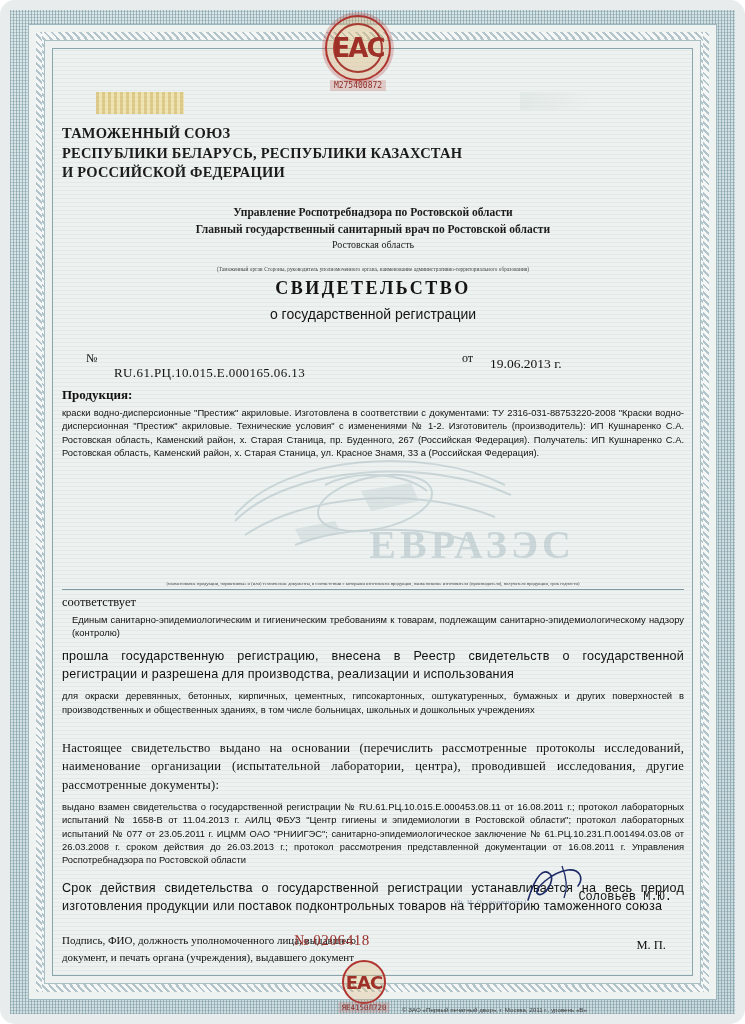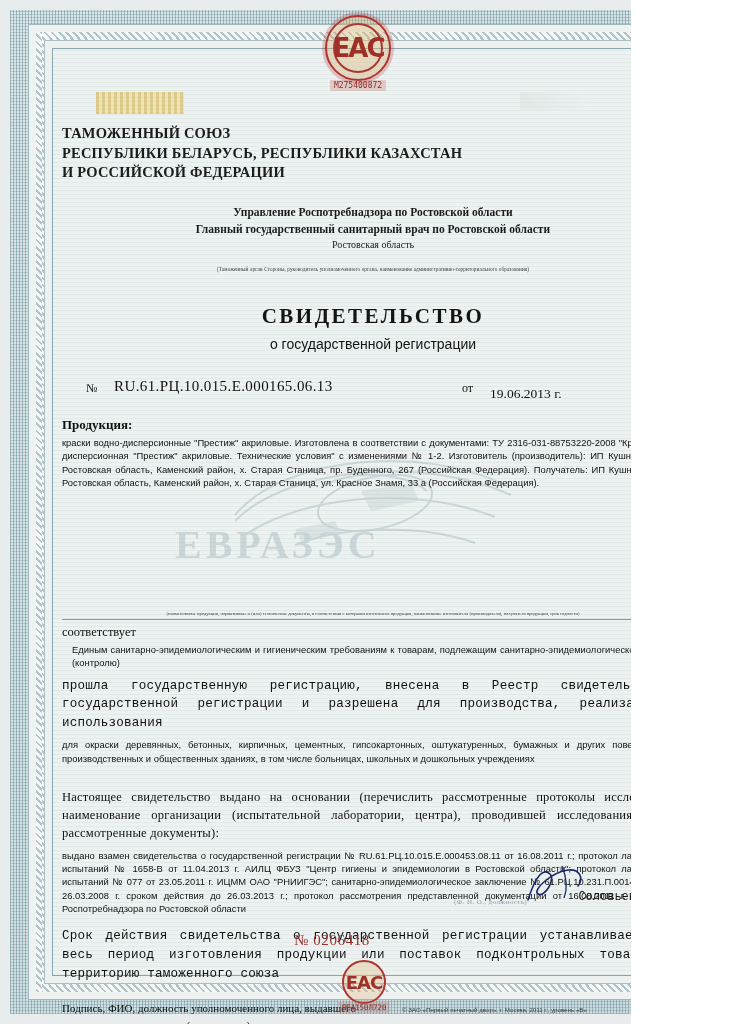--- a/index.html
+++ b/index.html
@@ -5,24 +5,25 @@
   html, body {
     margin: 0;
     padding: 0;
     background: #ffffff;
   }
   body {
     font-family: "Liberation Serif", serif;
   }
   .page {
     position: relative;
-    width: 631px;
+    width: 745px;
     height: 1024px;
     background: #e8ecec;
     overflow: hidden;
+    border-radius: 15px;
   }
 
   
   .frame-outer {
     position: absolute;
     left: 10px; top: 10px;
     width: 725px; height: 1004px;
     background:
       repeating-linear-gradient(90deg, rgba(120,150,160,0.55) 0px, rgba(120,150,160,0.55) 1px, rgba(255,255,255,0.15) 1px, rgba(255,255,255,0.15) 3px),
       repeating-linear-gradient(0deg, rgba(120,150,160,0.45) 0px, rgba(120,150,160,0.45) 1px, rgba(255,255,255,0.1) 1px, rgba(255,255,255,0.1) 3px),
@@ -187,21 +188,21 @@
     position: absolute;
     left: 175px; top: 425px;
     width: 400px; height: 180px;
     pointer-events: none;
     opacity: 0.30;
   }
   .wm-text {
     position: absolute;
     left: 0; right: 0;
     top: 96px;
-    text-align: left;
+    text-align: right;
     font-family: "Liberation Serif", serif;
     font-size: 40px;
     font-weight: bold;
     letter-spacing: 4px;
     color: #7e9aa3;
   }
 
   
   .hdr-main {
     text-align: left;
@@ -233,45 +234,45 @@
     font-family: "Liberation Serif", serif;
     font-size: 5.2px;
     color: #3d3d3d;
     margin-top: 16px;
     letter-spacing: .1px;
   }
   .title-big {
     text-align: center;
     font-family: "Liberation Serif", serif;
     font-weight: bold;
-    font-size: 21px;
+    font-size: 18px;
     letter-spacing: 2.5px;
     color: #141414;
-    margin-top: 32px;
+    margin-top: 6px;
   }
   .title-sub {
     text-align: center;
     font-family: Liberation Sans, sans-serif;
     font-size: 14px;
     color: #141414;
     margin-top: 7px;
   }
 
   .numrow {
     position: relative;
     margin-top: 26px;
     height: 22px;
     font-family: "Liberation Serif", serif;
     font-size: 13px;
     color: #111;
   }
   .numrow .lbl-no { position: absolute; left: 24px; top: 3px; font-size: 12px;}
   .numrow .regnum {
-    position: absolute; left: 52px; top: 0;
-    font-size: 15px; letter-spacing: .4px;
+    position: absolute; left: 52px; top: 17px;
+    font-size: 13px; letter-spacing: .4px;
   }
   .numrow .lbl-ot { position: absolute; left: 400px; top: 3px; font-size: 12px;}
   .numrow .date { position: absolute; left: 428px; top: 8px; font-size: 13.5px;}
 
   .section-label {
     font-family: "Liberation Serif", serif;
     font-weight: bold;
     font-size: 13px;
     color: #111;
     margin-top: 17px;
@@ -296,21 +297,21 @@
     border-top: 1px solid #7f9aa1;
     margin-top: 2px;
   }
   .word-sootv {
     font-family: "Liberation Serif", serif;
     font-size: 12.5px;
     color: #111;
     margin-top: 5px;
   }
   .para-serif {
-    font-family: Liberation Mono, monospace;
+    font-family: Liberation Sans, sans-serif;
     font-size: 12.6px;
     line-height: 1.5;
     color: #111;
     text-align: justify;
     margin-top: 7px;
     letter-spacing: .2px;
   }
   .para-serif-tight {
     font-family: "Liberation Serif", serif;
     font-size: 12.6px;

